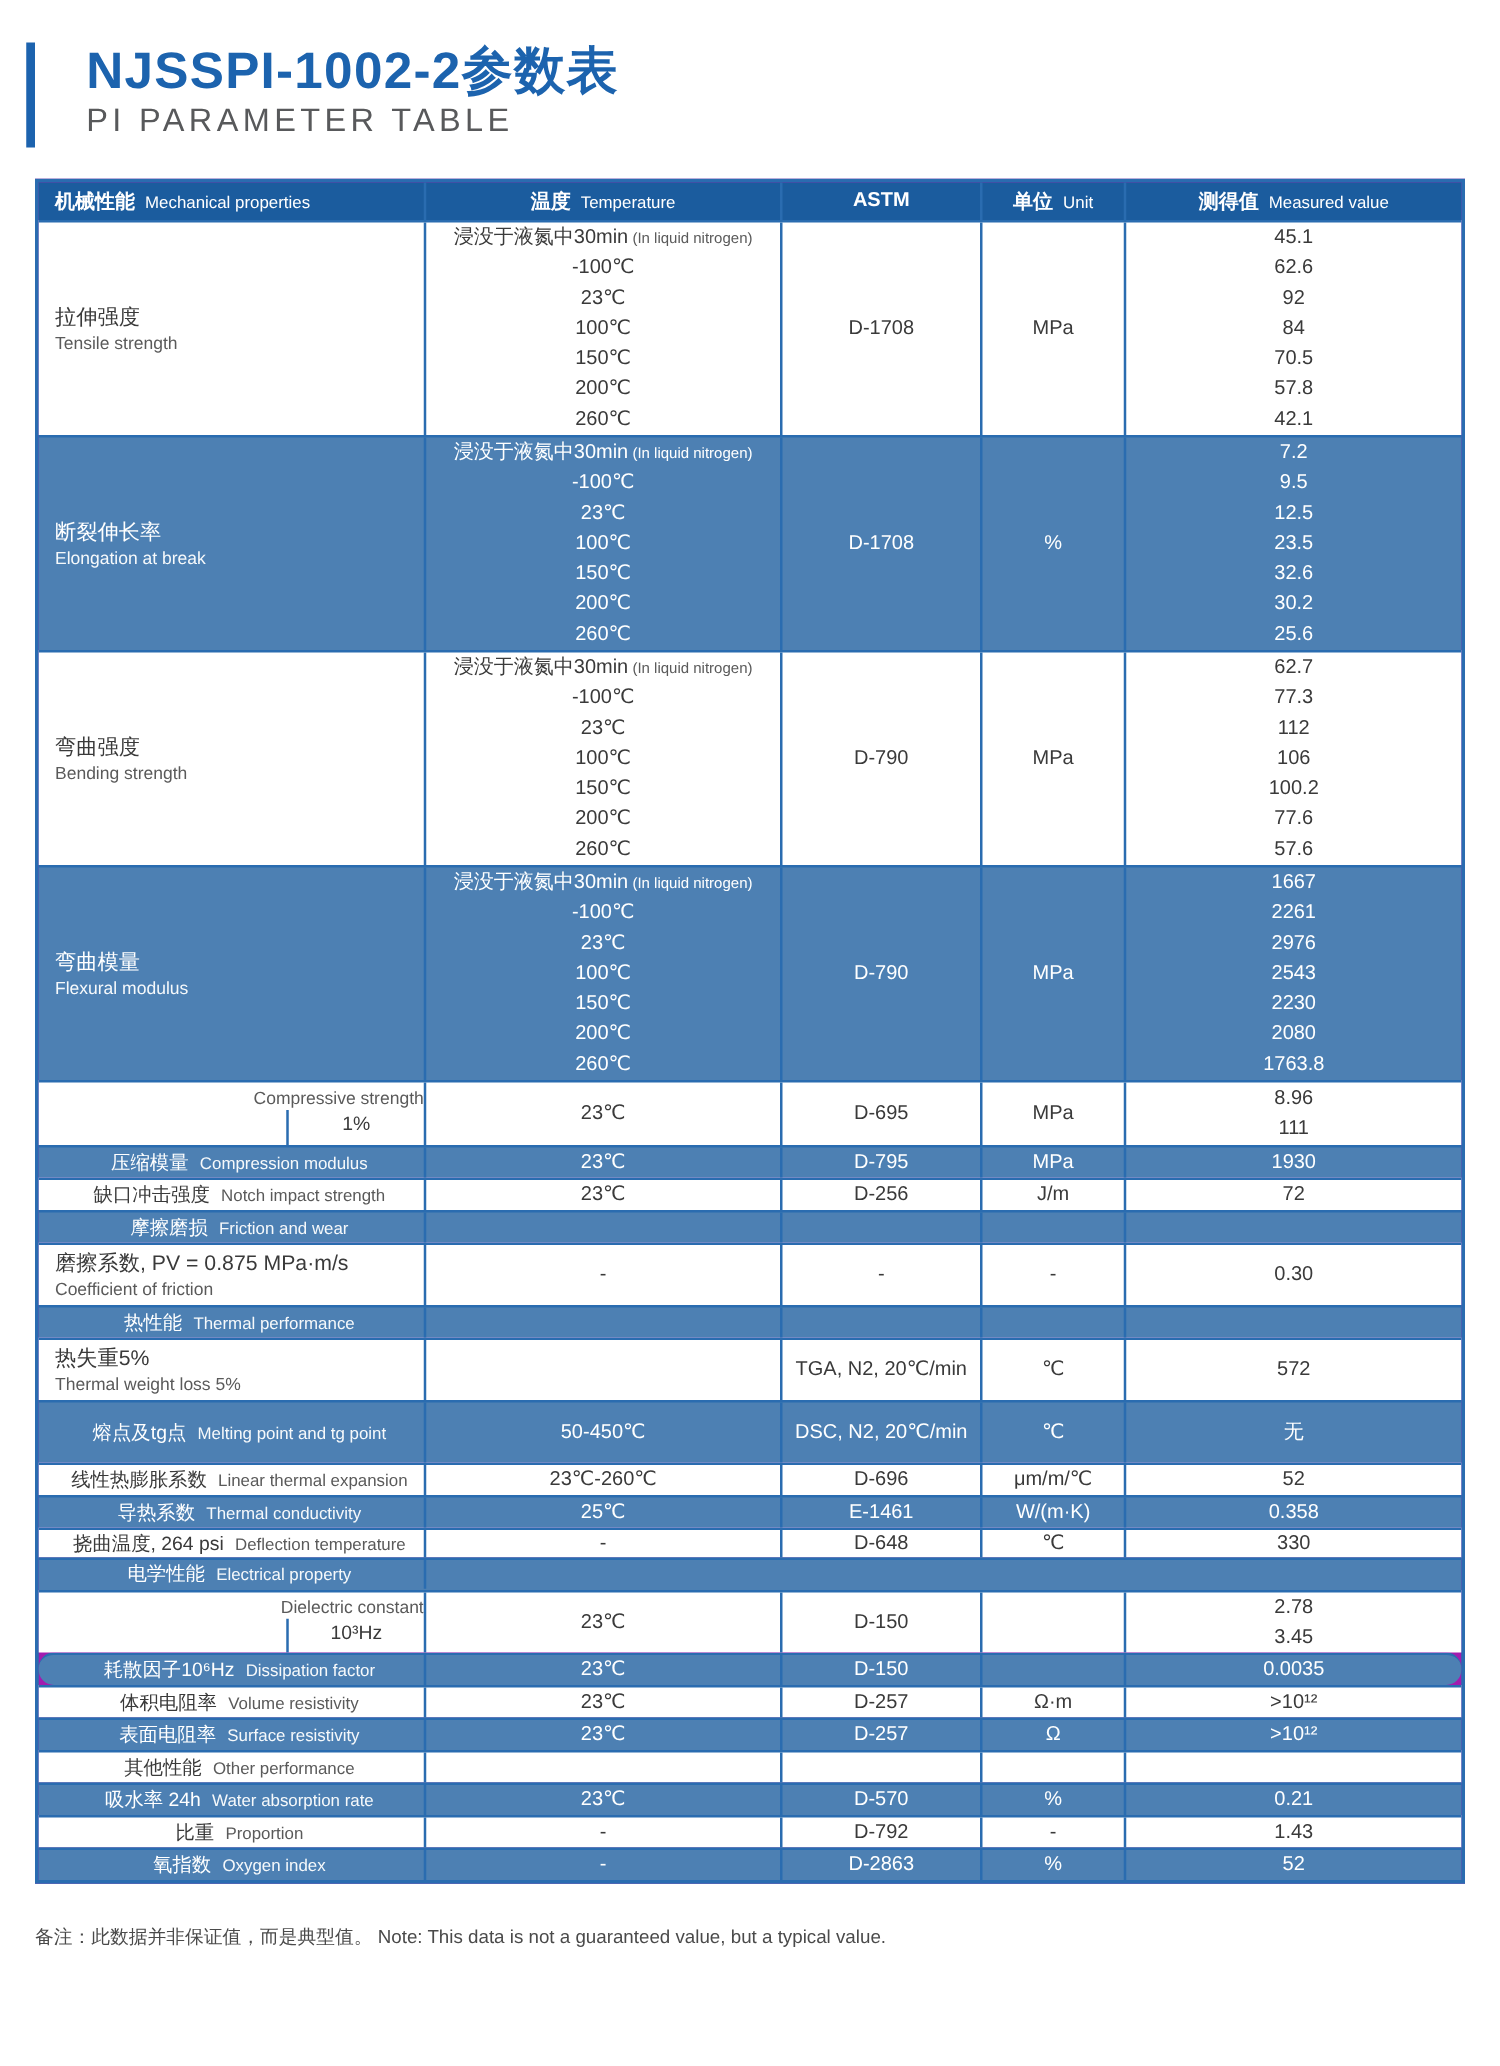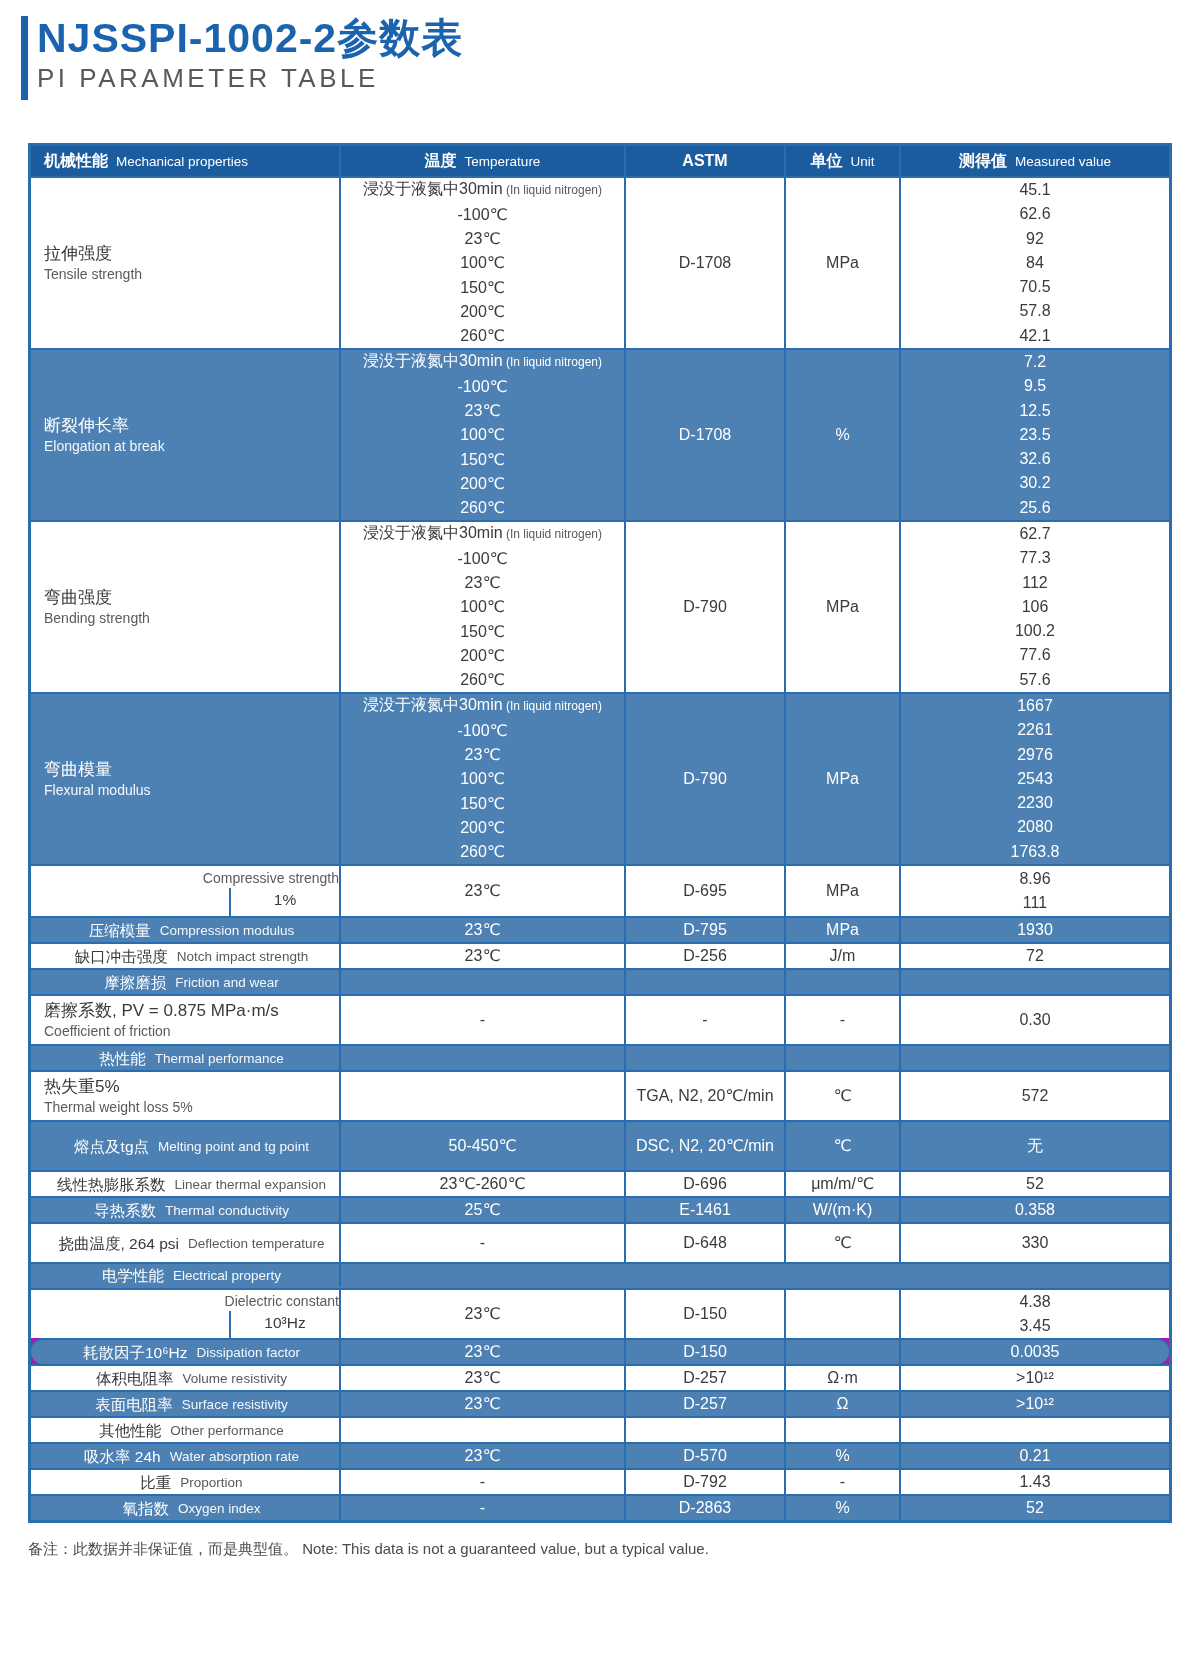--- a/index.html
+++ b/index.html
@@ -2,21 +2,21 @@
 <html><head>
 <meta charset="utf-8">
 <style>
   html,body{margin:0;padding:0;background:#ffffff;}
   body{
     width:1200px;height:1653px;position:relative;overflow:hidden;
     font-family:"Liberation Sans","DejaVu Sans",sans-serif;
     -webkit-font-smoothing:antialiased;
   }
   
-  .page-header{position:absolute;left:21px;top:16px;display:flex;}
+  .page-header{position:absolute;left:21px;top:34px;display:flex;gap:32px;}
   .accent-bar{width:7px;height:84px;background:#1c63ae;margin-right:9px;}
   .title-zh{font-size:41px;font-weight:bold;color:#1c63ae;line-height:1.08;letter-spacing:1px;white-space:nowrap;}
   .title-en{font-size:26px;color:#58595b;letter-spacing:3.5px;margin-top:3px;white-space:nowrap;}
   
   .table-wrap{
     position:absolute;left:28px;top:143px;width:1144px;
     border:3px solid #2a6cb0;box-sizing:border-box;background:#a21caf;
   }
   .thead{display:flex;height:30px;background:#1b5c9e;color:#fff;}
   .hcell{display:flex;align-items:center;justify-content:center;gap:8px;box-sizing:border-box;
@@ -373,21 +373,21 @@
         <div class="cell c-astm center">
           <div class="line">E-1461</div>
         </div>
         <div class="cell c-unit center">
           <div class="line">W/(m·K)</div>
         </div>
         <div class="cell c-val center">
           <div class="line">0.358</div>
         </div>
       </div>
-      <div class="trow white" style="height: 40px;">
+      <div class="trow white" style="height: 24px;">
         <div class="cell c-prop inl">
           <div class="zh">挠曲温度, 264 psi</div>
           <div class="en">Deflection temperature</div>
         </div>
         <div class="cell c-temp center">
           <div class="line">-</div>
         </div>
         <div class="cell c-astm center">
           <div class="line">D-648</div>
         </div>
@@ -420,21 +420,21 @@
           </div>
         </div>
         <div class="cell c-temp center">
           <div class="line">23℃</div>
         </div>
         <div class="cell c-astm center">
           <div class="line">D-150</div>
         </div>
         <div class="cell c-unit center"></div>
         <div class="cell c-val center">
-          <div class="line">4.38</div>
+          <div class="line">2.78</div>
           <div class="line">3.45</div>
         </div>
       </div>
       <div class="trow blue" style="height: 26px; border-radius: 12px;">
         <div class="cell c-prop inl">
           <div class="zh">耗散因子10⁶Hz</div>
           <div class="en">Dissipation factor</div>
         </div>
         <div class="cell c-temp center">
           <div class="line">23℃</div>

